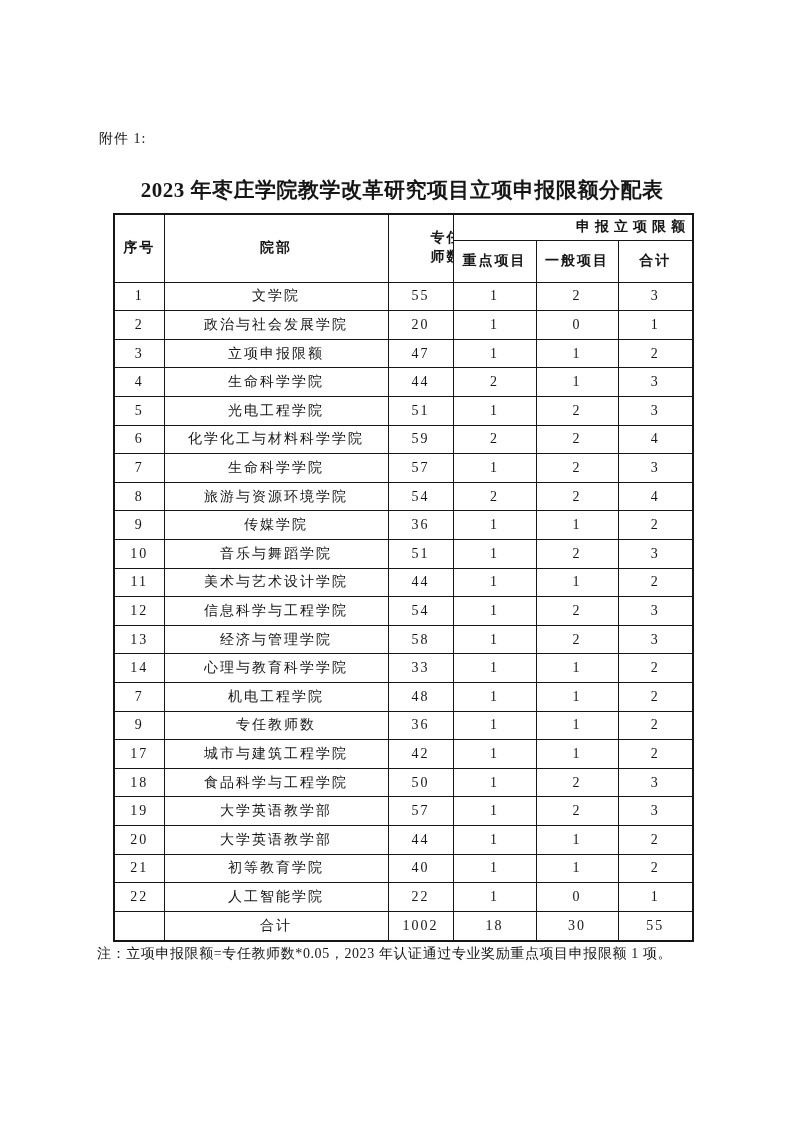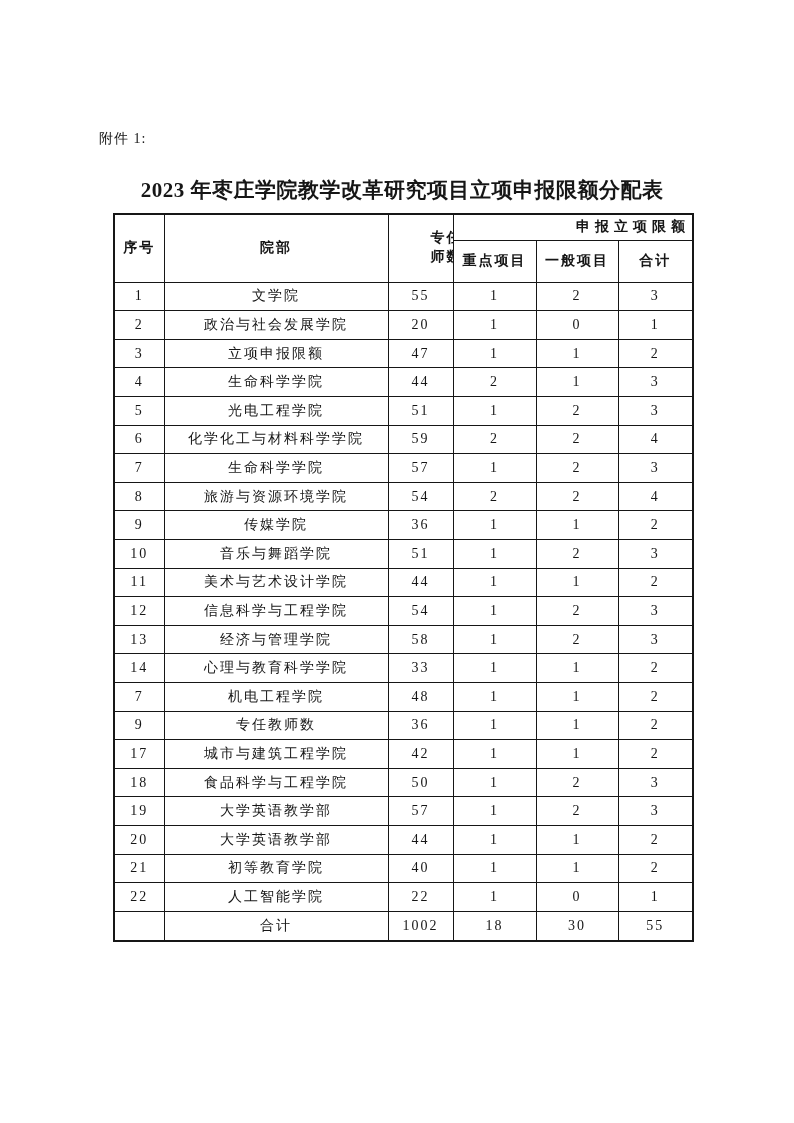--- a/index.html
+++ b/index.html
@@ -280,14 +280,15 @@
           <td></td>
           <td>合计</td>
           <td>1002</td>
           <td>18</td>
           <td>30</td>
           <td>55</td>
         </tr>
       </tbody>
   </table>
 
+  <div class="footnote">注：立项申报限额=专任教师数*0.05，2023 年认证通过专业奖励重点项目申报限额 1 项。</div>
 
 </div>
 
 </body></html>

